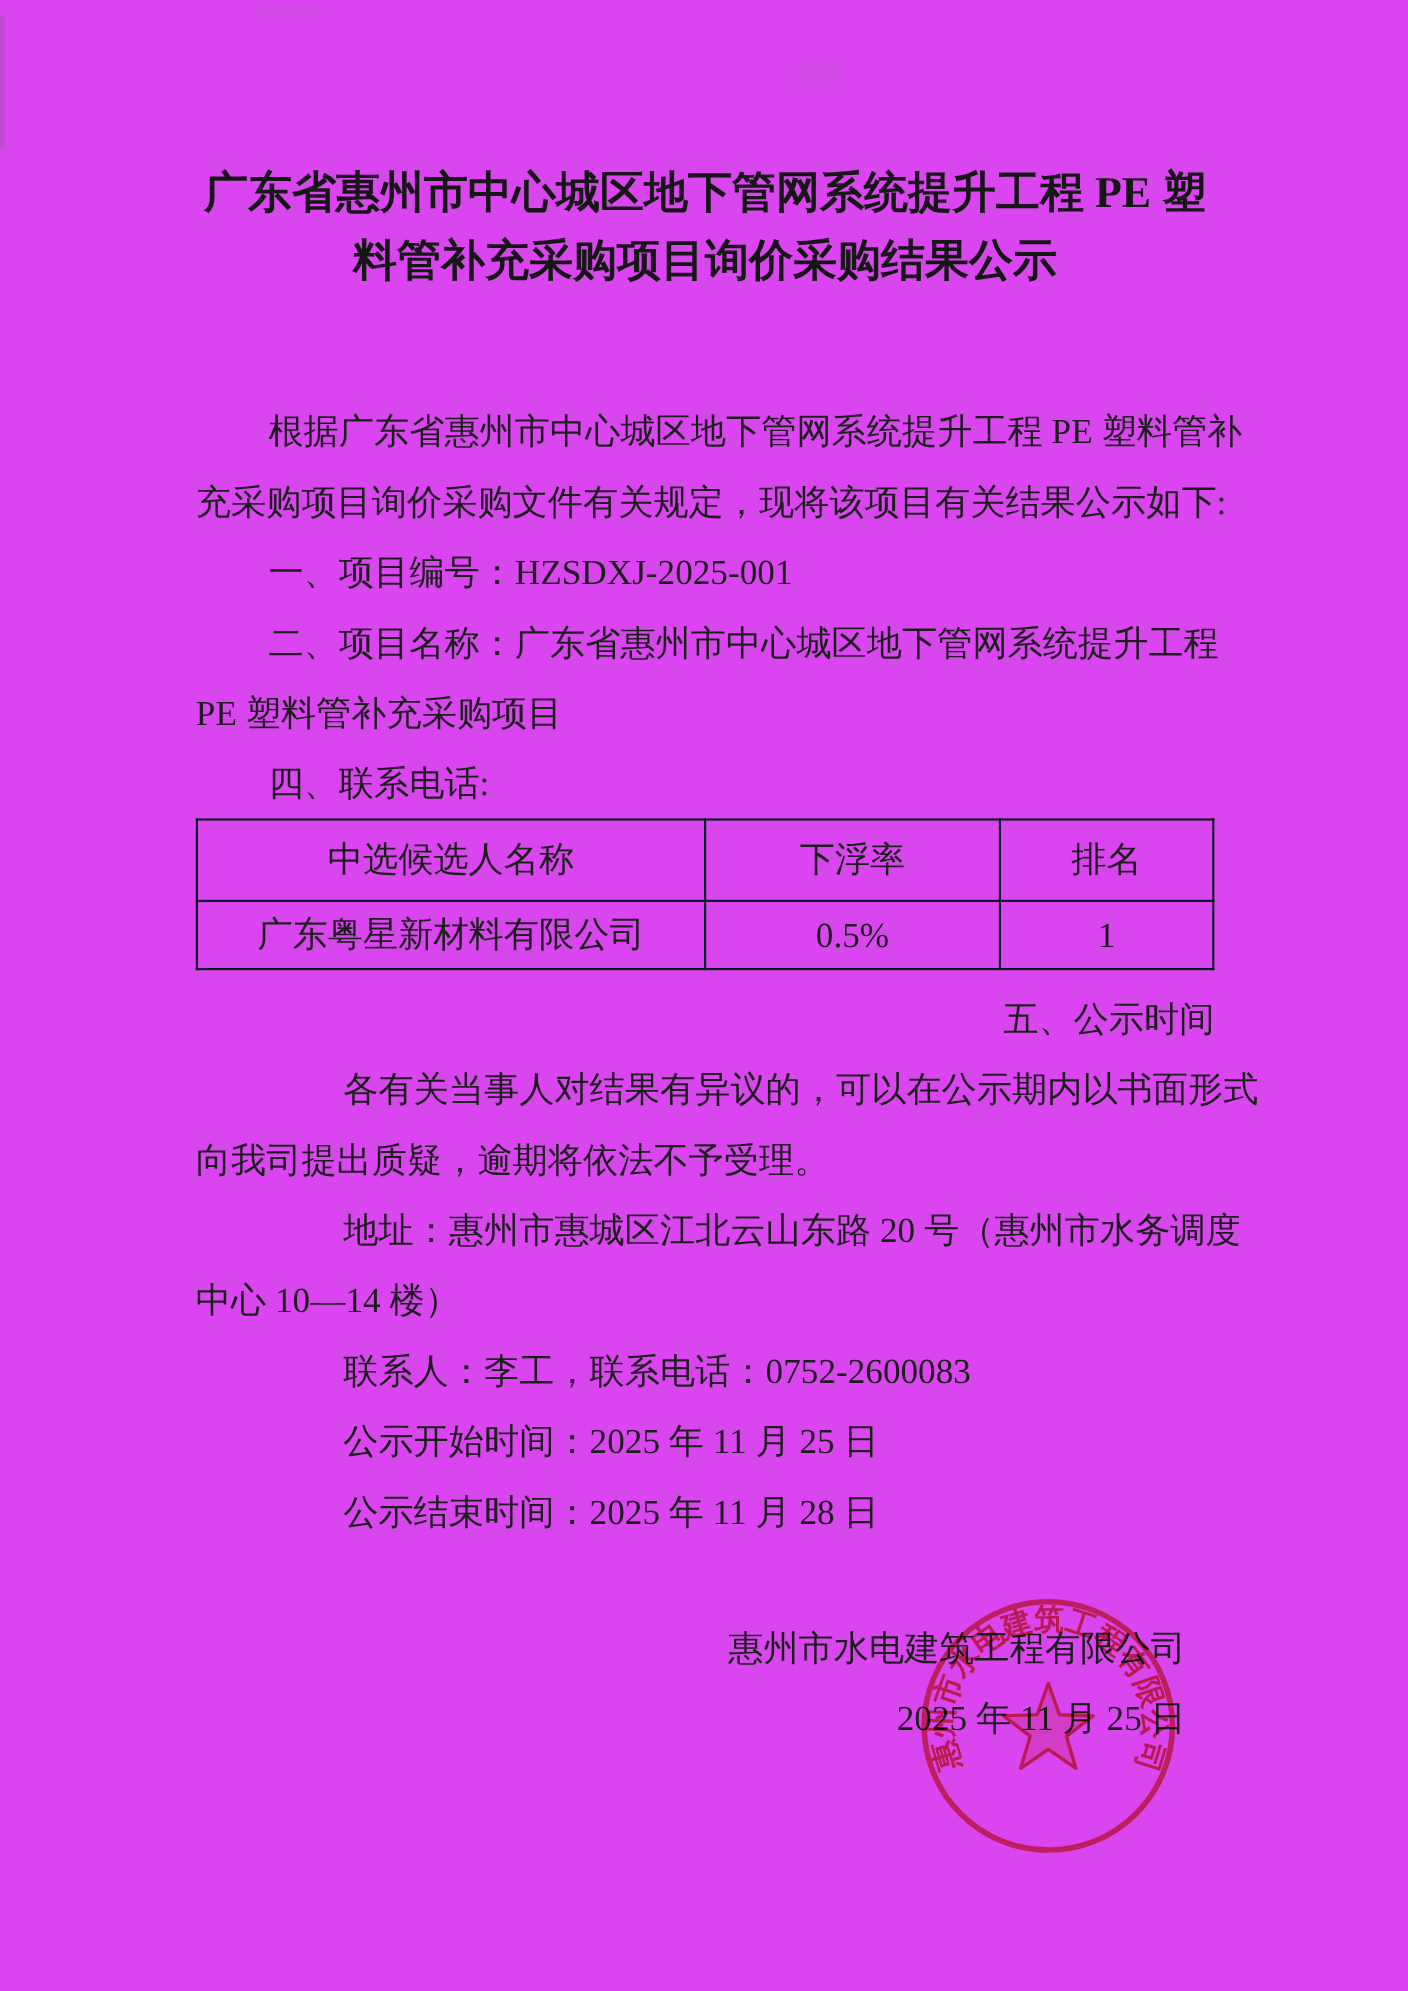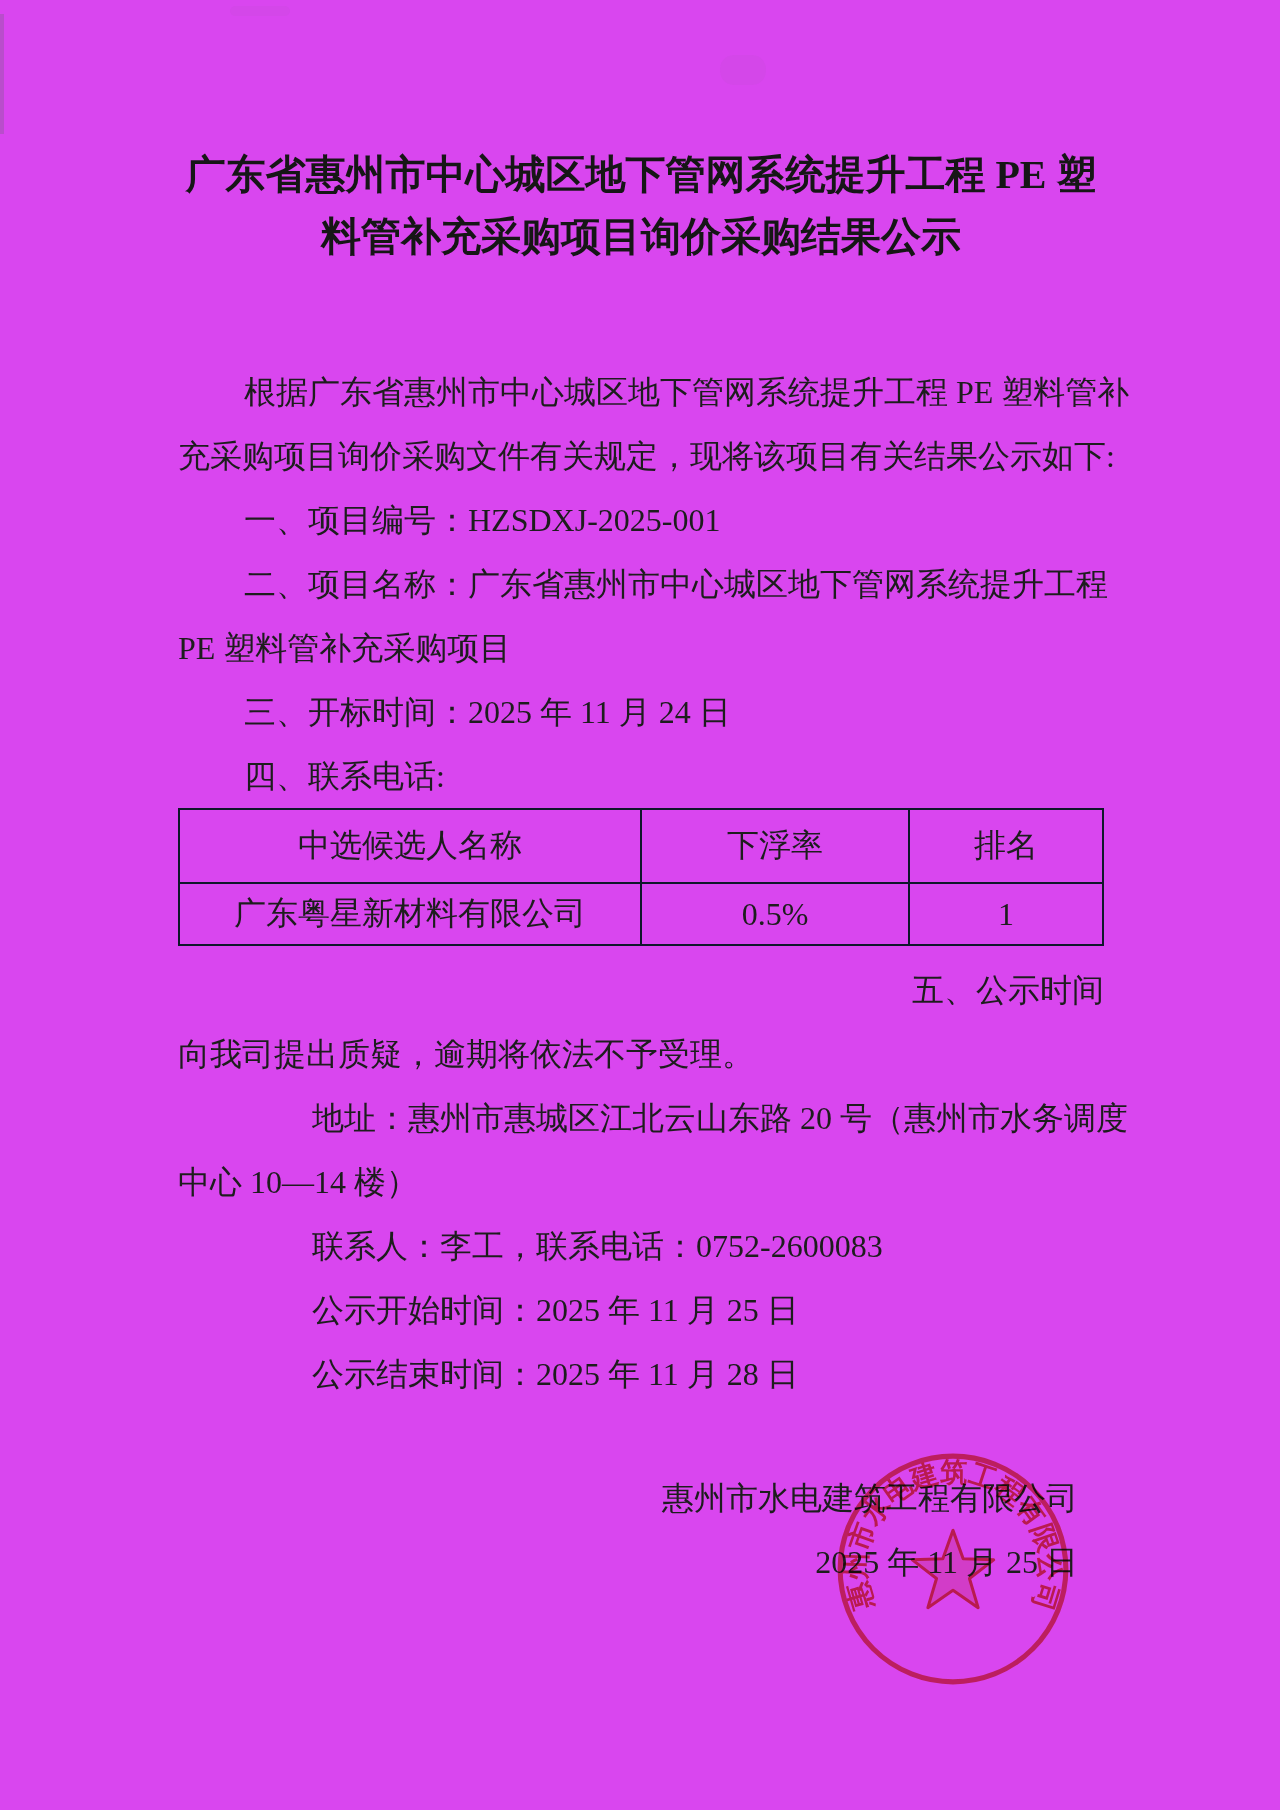--- a/index.html
+++ b/index.html
@@ -91,21 +91,20 @@
 
     <div class="title-ln">广东省惠州市中心城区地下管网系统提升工程 PE 塑</div>
     <div class="title-ln">料管补充采购项目询价采购结果公示</div>
 
     <div class="ln indent-2 first-body">根据广东省惠州市中心城区地下管网系统提升工程 PE 塑料管补</div>
     <div class="ln">充采购项目询价采购文件有关规定，现将该项目有关结果公示如下:</div>
 
     <div class="ln indent-2">一、项目编号：HZSDXJ-2025-001</div>
     <div class="ln indent-2">二、项目名称：广东省惠州市中心城区地下管网系统提升工程</div>
     <div class="ln">PE 塑料管补充采购项目</div>
-    <div class="ln indent-2">三、开标时间：2025 年 11 月 24 日</div>
     <div class="ln indent-2">四、联系电话:</div>
 
     <table class="result-table">
       <colgroup>
         <col style="width:50%">
         <col style="width:29%">
         <col style="width:21%">
       </colgroup>
       <tbody>
         <tr class="hdr">
@@ -115,20 +114,21 @@
         </tr>
         <tr class="row">
           <td>广东粤星新材料有限公司</td>
           <td>0.5%</td>
           <td>1</td>
         </tr>
       </tbody>
     </table>
 
     <div class="ln indent-2 after-table">五、公示时间</div>
+    <div class="ln indent-4">各有关当事人对结果有异议的，可以在公示期内以书面形式</div>
     <div class="ln">向我司提出质疑，逾期将依法不予受理。</div>
     <div class="ln indent-4">地址：惠州市惠城区江北云山东路 20 号（惠州市水务调度</div>
     <div class="ln">中心 10—14 楼）</div>
     <div class="ln indent-4">联系人：李工，联系电话：0752-2600083</div>
     <div class="ln indent-4">公示开始时间：2025 年 11 月 25 日</div>
     <div class="ln indent-4">公示结束时间：2025 年 11 月 28 日</div>
 
     <div class="signature">
       <div class="ln">惠州市水电建筑工程有限公司</div>
       <div class="ln">2025 年 11 月 25 日</div>

